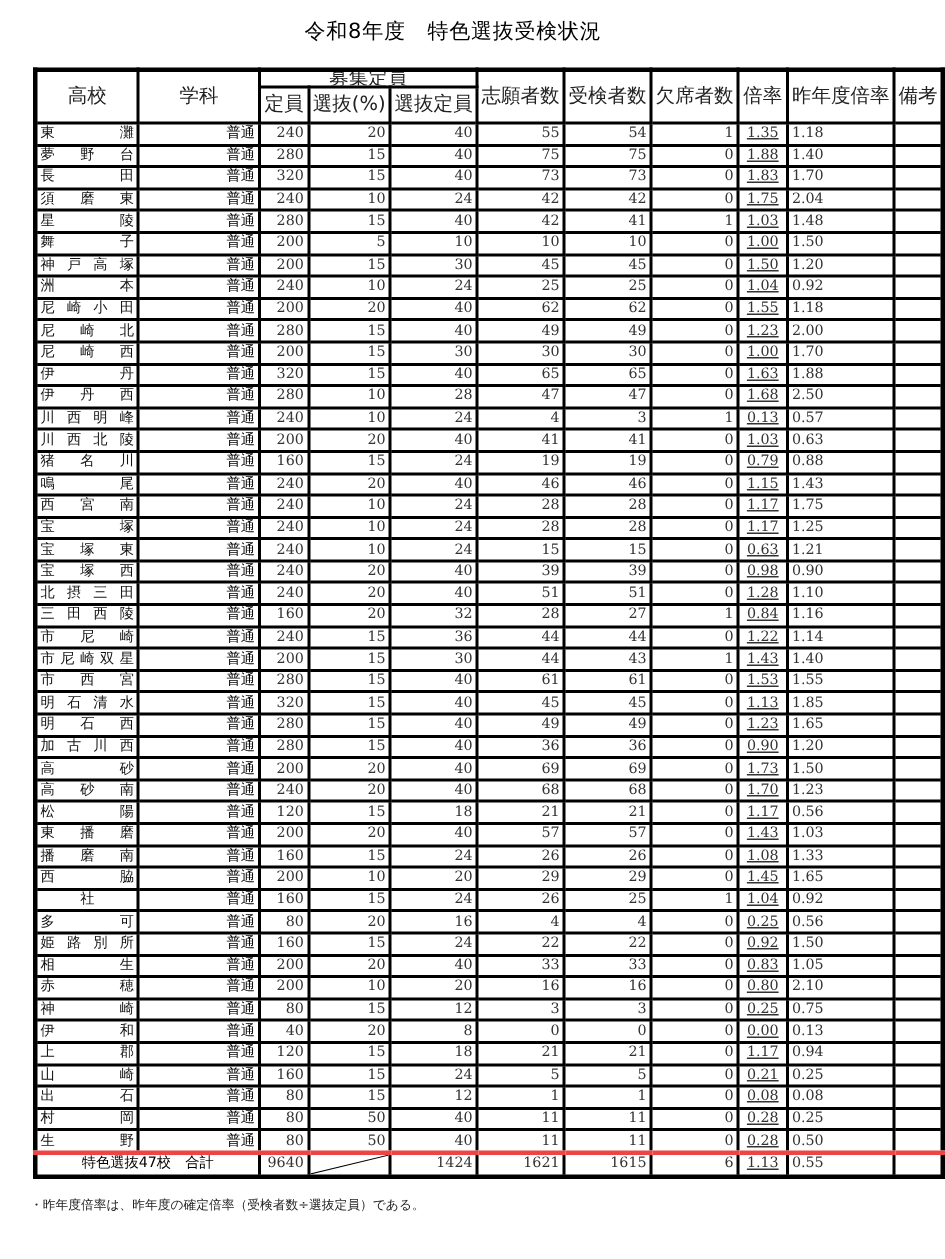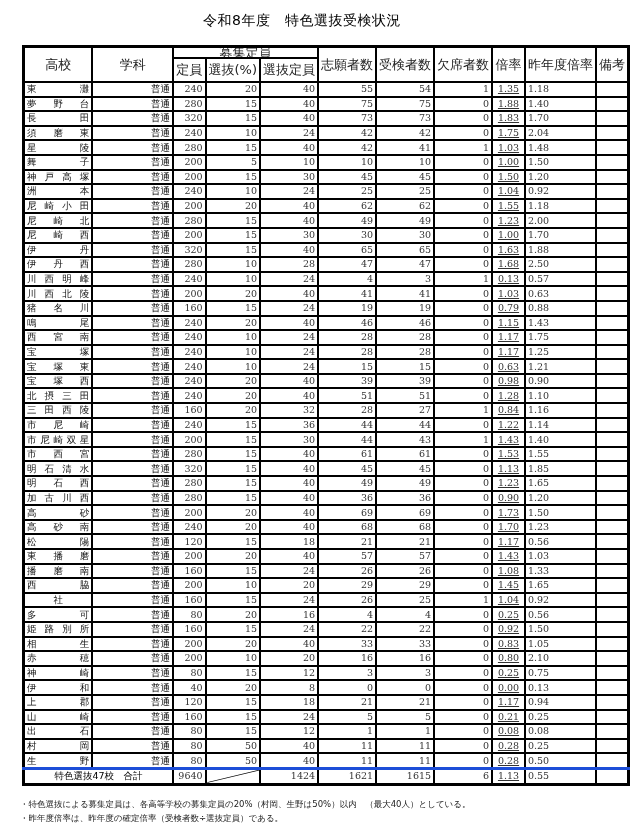--- a/index.html
+++ b/index.html
@@ -16,21 +16,21 @@
   td.school { font-family:"DejaVu Sans", sans-serif; font-size:9px; text-align:justify;
               text-align-last:justify; color:#111; }
   td.school.center { text-align:center; text-align-last:center; }
   td.dept { font-family:"DejaVu Sans", sans-serif; font-size:9px; text-align:right; }
   td.num { text-align:right; color:#333; }
   td.rate { text-align:center; color:#333;text-decoration:underline; }
   td.rate2 { text-align:left; color:#333; }
   td.total-label { font-family:"DejaVu Sans", sans-serif; font-size:9px; text-align:center; }
   td.slash { padding:0; position:relative; }
   td.slash svg { position:absolute; left:0; top:0; width:100%; height:100%; }
-  tr.total td { border-top:3px solid #1d4ed8; }
+  tr.total td { border-top:3px solid #ef4444; }
   .notes { position:absolute; left:20px; top:797px; font-family:"DejaVu Sans", sans-serif;
            font-size:8.5px; line-height:14px; color:#222; }
 </style>
 </head>
 <body>
 
 <div class="title">令和8年度　特色選抜受検状況</div>
 
 <table class="main">
   <colgroup>
@@ -691,15 +691,14 @@
       <td class="num">1615</td>
       <td class="num">6</td>
       <td class="rate">1.13</td>
       <td class="rate2">0.55</td>
       <td></td>
     </tr>
   </tfoot>
 </table>
 
 <div class="notes">
-  <div>・特色選抜による募集定員は、各高等学校の募集定員の20%（村岡、生野は50%）以内　（最大40人）としている。</div>
   <div>・昨年度倍率は、昨年度の確定倍率（受検者数÷選抜定員）である。</div>
 </div>
 
 </body></html>

